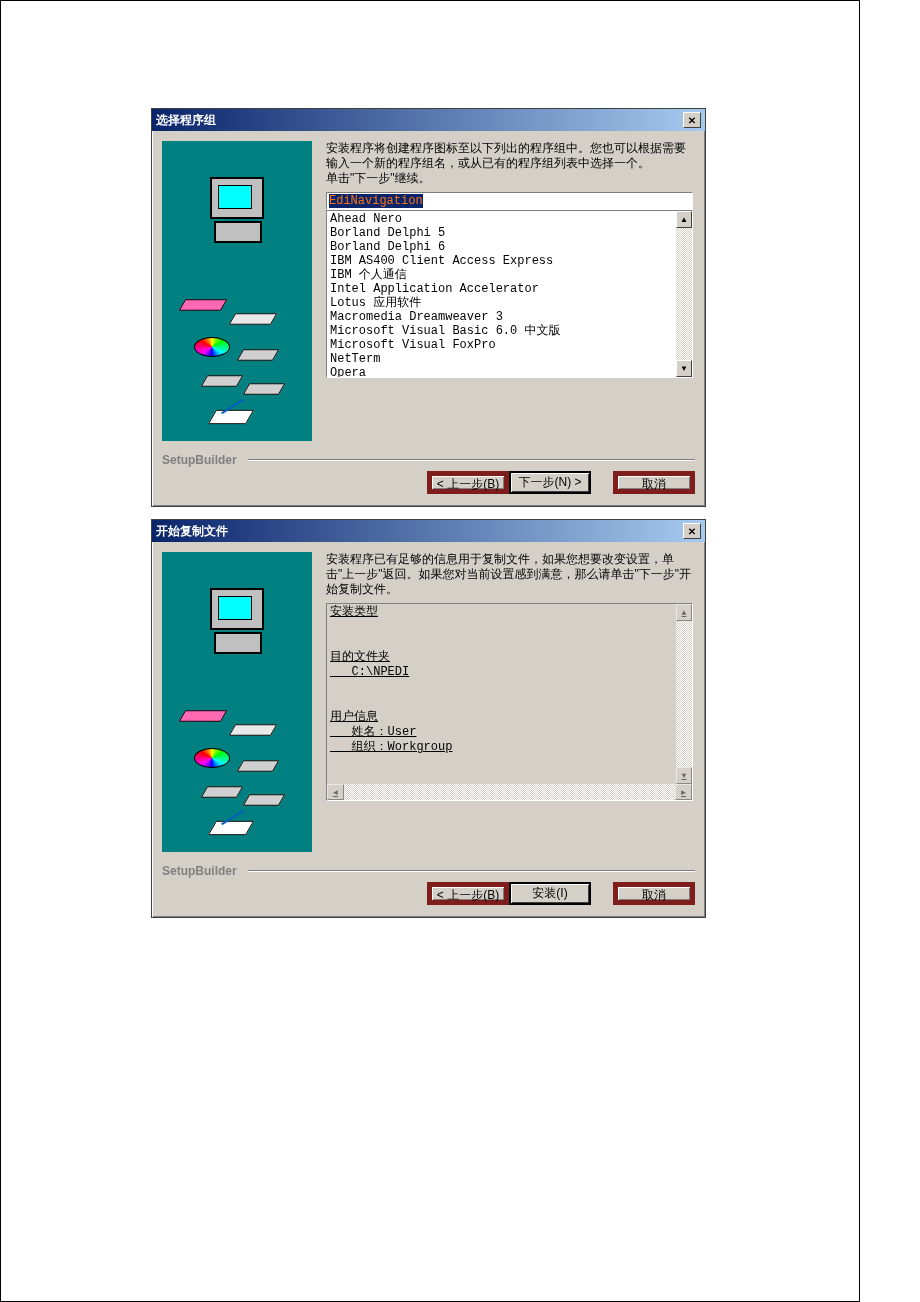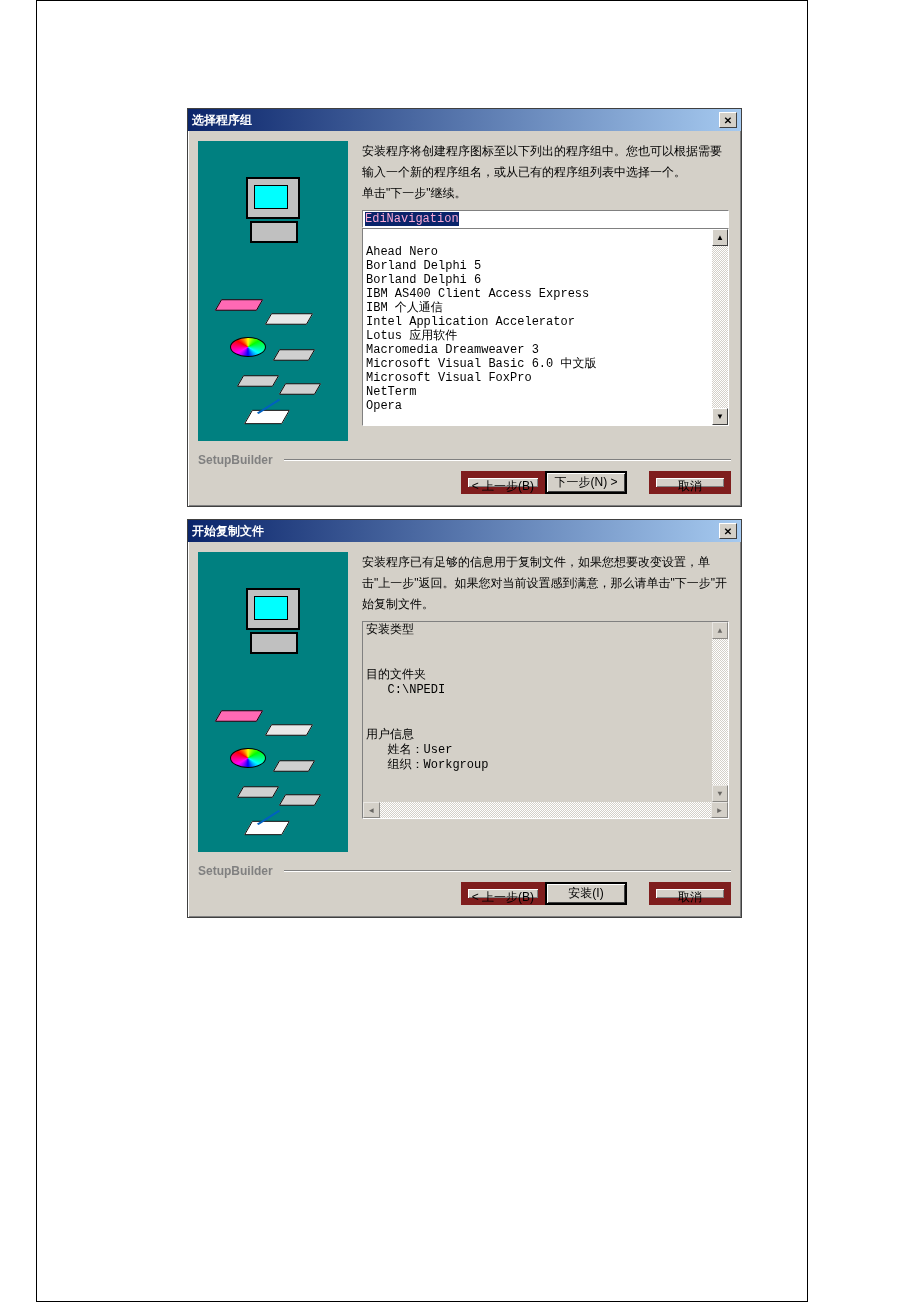--- a/index.html
+++ b/index.html
@@ -3,26 +3,25 @@
 <meta charset="utf-8">
 <style>
   body {
     margin: 0;
     padding: 0;
     background: #fff;
     font-family: "MS Sans Serif", "Microsoft YaHei", SimSun, sans-serif;
     font-size: 12px;
   }
   .page {
-    width: 772px;
+    width: 860px;
     min-height: 1302px;
     position: relative;
     border: 1px solid #000;
     box-sizing: border-box;
-    margin-left: 36px;
   }
   .dialog {
     position: absolute;
     width: 555px;
     background: #d4d0c8;
     border: 1px solid #404040;
     box-shadow: 1px 1px 0 #fff inset, -1px -1px 0 #808080 inset;
     box-sizing: border-box;
   }
   .dialog.first { left: 150px; top: 107px; }
@@ -59,58 +58,58 @@
   }
   .leftimg {
     width: 150px; height: 300px;
     background: #008080;
     margin-right: 14px;
     flex-shrink: 0;
     position: relative;
     overflow: hidden;
   }
   .content { flex: 1; color: #000; font-size: 12px; }
-  .desc { line-height: 21px; margin-bottom: 6px; }
+  .desc { line-height: 15px; margin-bottom: 6px; }
   .label { margin-top: 6px; margin-bottom: 2px; text-decoration: none; }
   .label u { text-decoration: underline; }
   .textinput {
     width: 100%;
     box-sizing: border-box;
     border: 1px solid #808080;
     border-right-color: #fff;
     border-bottom-color: #fff;
     background: #fff;
     font-family: "Courier New", monospace;
     font-size: 12px;
     padding: 1px 2px;
     height: 18px;
   }
   .textinput.sel {
     color: #fff;
     background: #fff;
   }
   .textinput.sel span {
     background: #0a246a;
-    color: #f9a8d4;
+    color: #f97316;
   }
   .listwrap {
     display: flex;
     width: 100%;
   }
   .listbox {
     flex: 1;
     height: 164px;
     background: #fff;
     border: 1px solid #808080;
     border-right: none;
     border-bottom-color: #fff;
     font-family: "Courier New", SimSun, monospace;
     font-size: 12px;
     line-height: 14px;
-    padding: 16px 3px;
+    padding: 1px 3px;
     overflow: hidden;
     white-space: pre;
   }
   .vscroll {
     width: 16px;
     background: #d4d0c8;
     border: 1px solid #808080;
     border-left: none;
     border-bottom-color: #fff;
     border-right-color: #fff;
@@ -143,20 +142,21 @@
     border-right-color: #fff;
     border-bottom-color: #fff;
     background: #d4d0c8;
     font-family: "SimSun", "Courier New", monospace;
     font-size: 12px;
     line-height: 15px;
     padding: 0;
     position: relative;
     display: flex;
     flex-direction: column;
+    text-decoration: underline;
   }
   .settingscontent {
     flex: 1;
     padding: 1px 3px;
     white-space: pre;
     overflow: hidden;
   }
   .settingsrow {
     display: flex;
   }
@@ -183,21 +183,21 @@
   .buttonbar {
     display: flex;
     justify-content: flex-end;
     padding: 0 10px 12px 0;
     gap: 0;
   }
   .btn {
     min-width: 82px;
     height: 23px;
     background: #d4d0c8;
-    border: 7px solid #7f1d1d;
+    border: 5px solid #7f1d1d;
     box-shadow: 1px 1px 0 #fff inset, -1px -1px 0 #808080 inset;
     font-family: "MS Sans Serif", SimSun, sans-serif;
     font-size: 12px;
     cursor: pointer;
     padding: 0 4px;
   }
   .btn.default {
     border: 2px solid #000;
     box-shadow: 1px 1px 0 #fff inset, -1px -1px 0 #404040 inset;
   }

